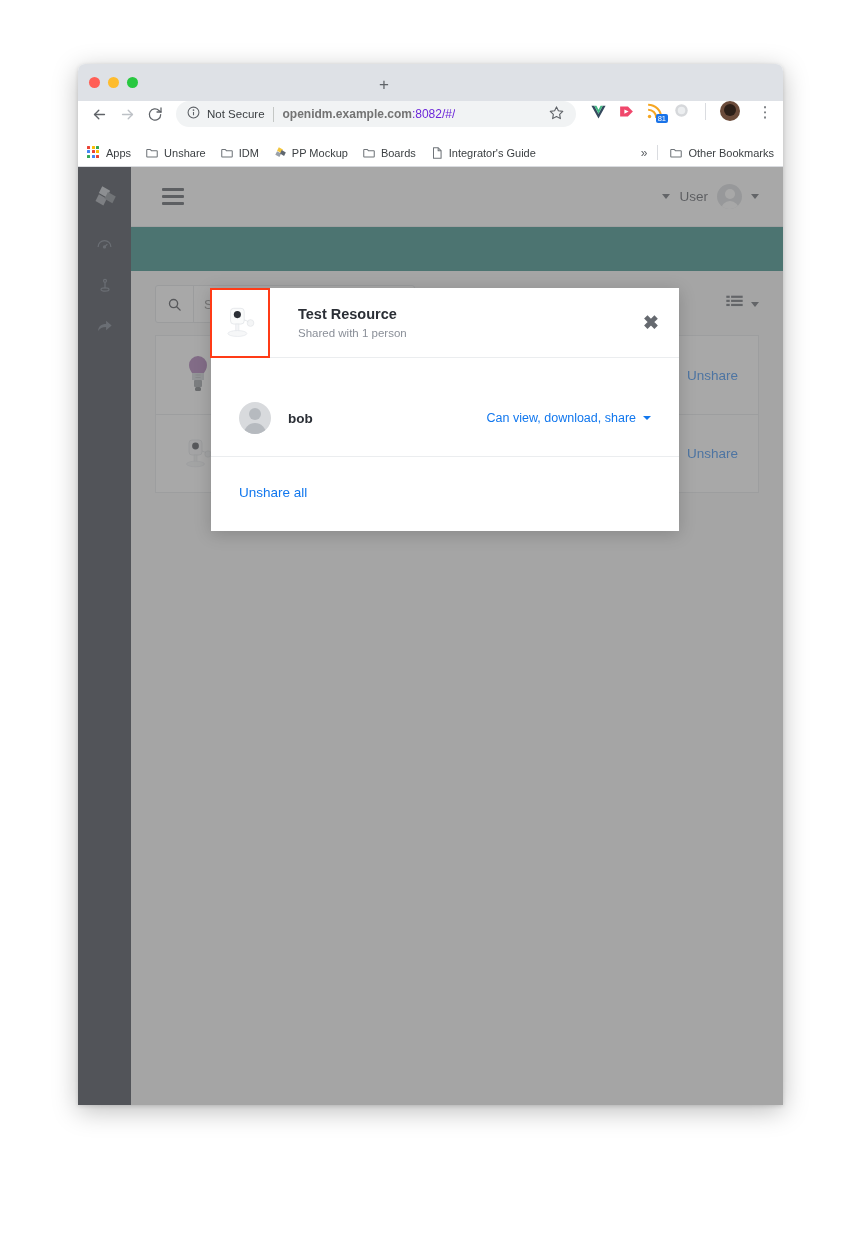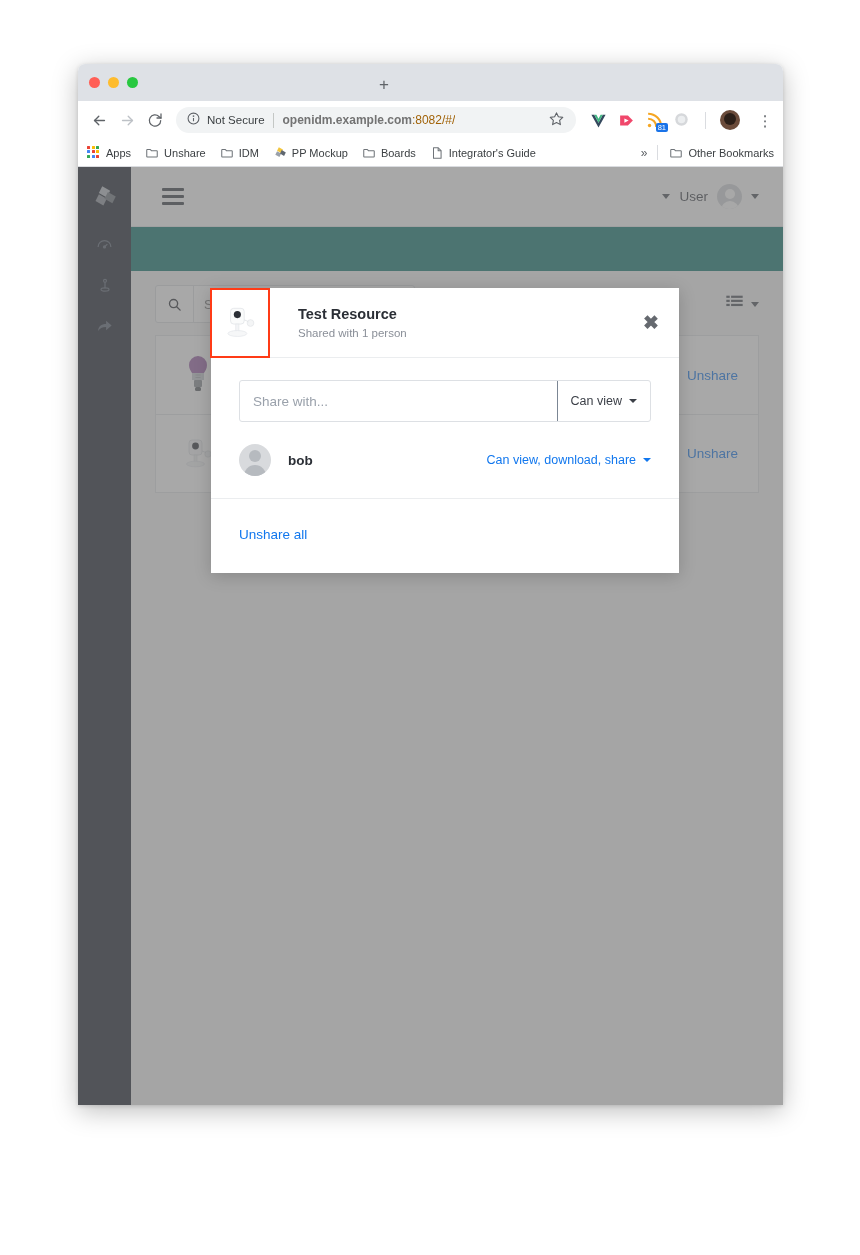--- a/index.html
+++ b/index.html
@@ -61,21 +61,21 @@
     position: absolute; left: 296px; top: 11px;
     width: 20px; height: 20px;
     color: #5f6368; font-size: 17px; line-height: 20px;
     text-align: center;
   }
 
   
   #browser-toolbar {
     height: 38px;
     background: #ffffff;
-    display: flex; align-items: center;
+    display: flex; align-items: flex-start;
     padding: 0 8px;
     position: relative;
   }
   .nav-btn {
     width: 26px; height: 26px;
     display: flex; align-items: center; justify-content: center;
     color: #5f6368; flex: 0 0 26px;
     margin-right: 2px;
   }
   .nav-btn.disabled { color: #bdc1c6; }
@@ -93,21 +93,21 @@
   .not-secure {
     font-size: 11.5px; color: #3c4043; white-space: nowrap;
     margin-right: 8px;
   }
   .omni-sep {
     width: 1px; height: 15px; background: #c4c7c5; margin-right: 9px;
     flex: 0 0 1px;
   }
   .url { font-size: 12px; white-space: nowrap; overflow: hidden; }
   .url .host { color: #737373; font-weight: bold; }
-  .url .rest { color: #a16207; }
+  .url .rest { color: #6d28d9; }
   .star-icon { flex: 0 0 16px; margin-left: auto; color: #5f6368; }
 
   .ext-icons { display: flex; align-items: center; gap: 11px; margin-left: 8px; }
   .ext { width: 17px; height: 17px; flex: 0 0 17px; position: relative; }
   .badge-81 {
     position: absolute; right: -5px; bottom: -3px;
     background: #1a73e8; color: #fff;
     font-size: 7.5px; line-height: 9px;
     border-radius: 2px; padding: 0 2px;
     font-family: "Liberation Sans", sans-serif;
@@ -695,27 +695,20 @@
           </svg>
         </div>
         <div id="modal-titles">
           <div id="modal-title">Test Resource</div>
           <div id="modal-subtitle">Shared with 1 person</div>
         </div>
         <div id="modal-close">✖</div>
       </div>
 
       <div id="modal-body">
-        <div id="share-row">
-          <input id="share-with-input" placeholder="Share with..." style="">
-          <div id="permission-select">
-            <span>Can view</span>
-            <span class="caret-sm"></span>
-          </div>
-        </div>
 
         <div id="people-list">
           <div class="person-row">
             <span class="person-avatar"></span>
             <span class="person-name">bob</span>
             <span class="person-perm">
               <span>Can view, download, share</span>
               <span class="caret-sm blue"></span>
             </span>
           </div>

